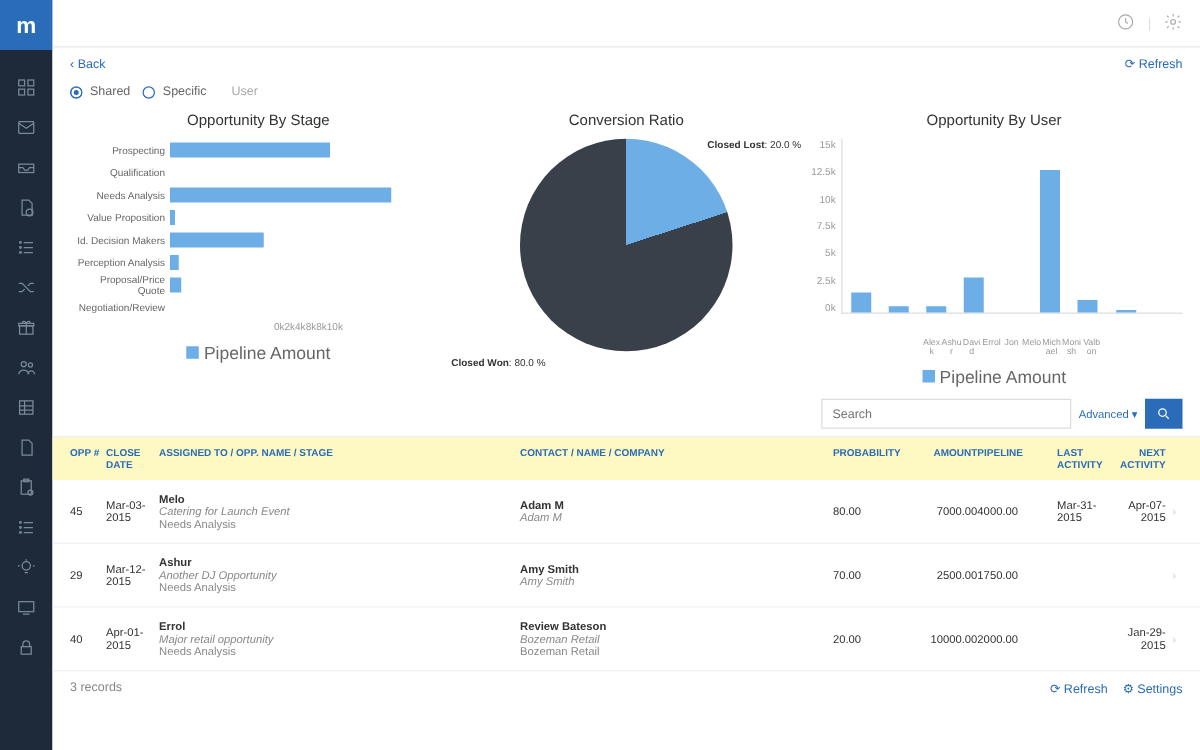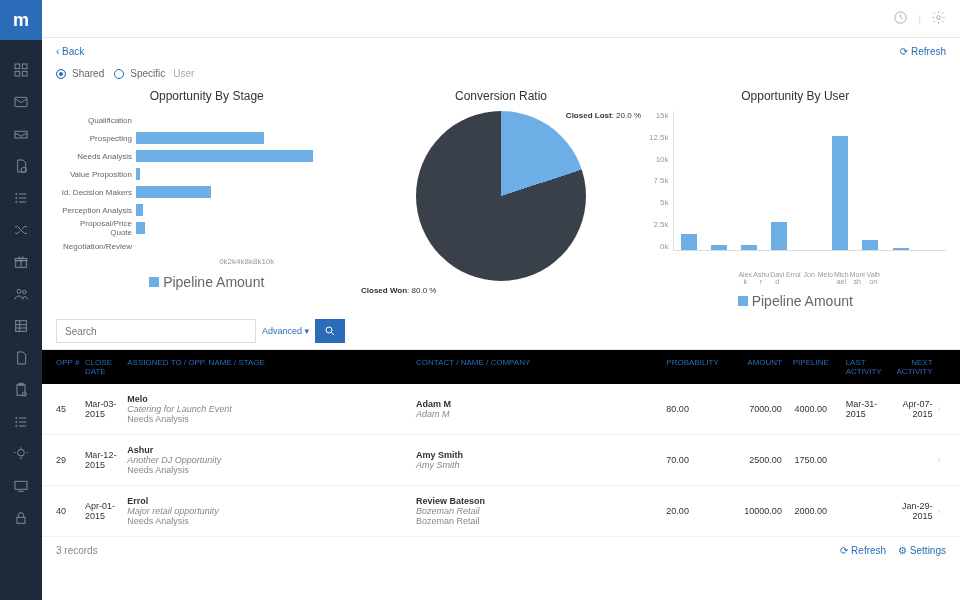--- a/index.html
+++ b/index.html
@@ -37,36 +37,36 @@
 
 .vbar{width:100%;display:flex;position:relative;height:160px}
 .vbar-ylabels{display:flex;flex-direction:column;justify-content:space-between;font-size:8px;color:#999;text-align:right;padding-right:4px;height:140px;width:28px}
 .vbar-area{flex:1;position:relative;height:140px;border-left:1px solid #ddd;border-bottom:1px solid #ddd;display:flex;align-items:flex-end;justify-content:space-around}
 .vcol{width:16px;background:#6eaee6}
 .vbar-x{display:flex;justify-content:space-around;font-size:7px;color:#999;margin-left:28px}
 .vbar-x span{width:16px;text-align:center;word-break:break-word}
 .legend{font-size:14px;color:#666;margin-top:8px;display:flex;align-items:center;gap:4px}
 .legend-sw{width:10px;height:10px;background:#6eaee6;display:inline-block}
 
-.searchrow{display:flex;justify-content:flex-start;padding:10px 14px 6px;gap:6px;align-items:center}
+.searchrow{display:flex;justify-content:flex-end;padding:10px 14px 6px;gap:6px;align-items:center}
 .searchbox{width:200px;height:24px;border:1px solid #ddd;padding:0 8px;font-size:10px;color:#999}
 .adv{font-size:9px;color:#2a6cb8;cursor:pointer}
 .searchbtn{width:30px;height:24px;background:#2a6cb8;display:flex;align-items:center;justify-content:center;color:#fff}
 .searchbtn svg{width:12px;height:12px}
 
 .table{width:100%;border-top:1px solid #e5e7ea}
-.thead{display:flex;background:#000000;padding:8px 14px;font-size:8px;font-weight:400;color:#2a6cb8}
+.thead{display:flex;background:#fef9c3;padding:8px 14px;font-size:8px;font-weight:700;color:#2a6cb8}
 .trow{display:flex;padding:10px 14px;border-bottom:1px solid #eef0f2;font-size:9px;align-items:center}
 .c-opp{width:30px}
 .c-date{width:44px}
 .c-assigned{width:300px}
 .c-contact{width:260px}
 .c-prob{width:60px;text-align:left}
 .c-amount{width:60px;text-align:right}
-.c-pipe{width:60px;text-align:center}
+.c-pipe{width:60px;text-align:left}
 .c-last{width:48px;text-align:left;padding-left:6px}
 .c-next{width:48px;text-align:right;padding-left:6px}
 .c-arr{width:14px;color:#ccc;text-align:center}
 .trow .bold{font-weight:600;color:#333}
 .trow .sub{color:#888;font-style:italic}
 .trow .sub2{color:#888}
 .footer{display:flex;justify-content:space-between;padding:8px 14px;font-size:10px;color:#888}
 .footer .links{display:flex;gap:12px}
 .footer .links span{color:#2a6cb8;cursor:pointer}
 </style>
@@ -203,38 +203,38 @@
     <div class="subbar">
       <span class="back">‹ <span>Back</span></span>
       <span class="refresh">⟳ <span>Refresh</span></span>
     </div>
 
     <div class="filters">
       <span class="radio on"></span>
         <span>Shared</span>
       <span class="radio" style="margin-left:6px"></span>
         <span>Specific</span>
-      <span style="margin-left:4px;color:#aaa">User</span>
+      <span style="margin-left:16px;color:#aaa">User</span>
     </div>
 
     <div class="charts">
 
       <div class="chart" style="flex:1.05">
         <div class="chart-title">Opportunity By Stage</div>
         <div class="hbar" id="hbar">
             <div class="hbar-row">
+              <div class="hbar-label">Prospecting</div>
+              <div class="hbar-track">
+                <div class="hbar-fill" style="width:57.99999999999999%"></div>
+              </div>
+            </div>
+            <div class="hbar-row">
               <div class="hbar-label">Qualification</div>
               <div class="hbar-track">
                 <div class="hbar-fill" style="width:0%"></div>
-              </div>
-            </div>
-            <div class="hbar-row">
-              <div class="hbar-label">Prospecting</div>
-              <div class="hbar-track">
-                <div class="hbar-fill" style="width:57.99999999999999%"></div>
               </div>
             </div>
             <div class="hbar-row">
               <div class="hbar-label">Needs Analysis</div>
               <div class="hbar-track">
                 <div class="hbar-fill" style="width:80%"></div>
               </div>
             </div>
             <div class="hbar-row">
               <div class="hbar-label">Value Proposition</div>

